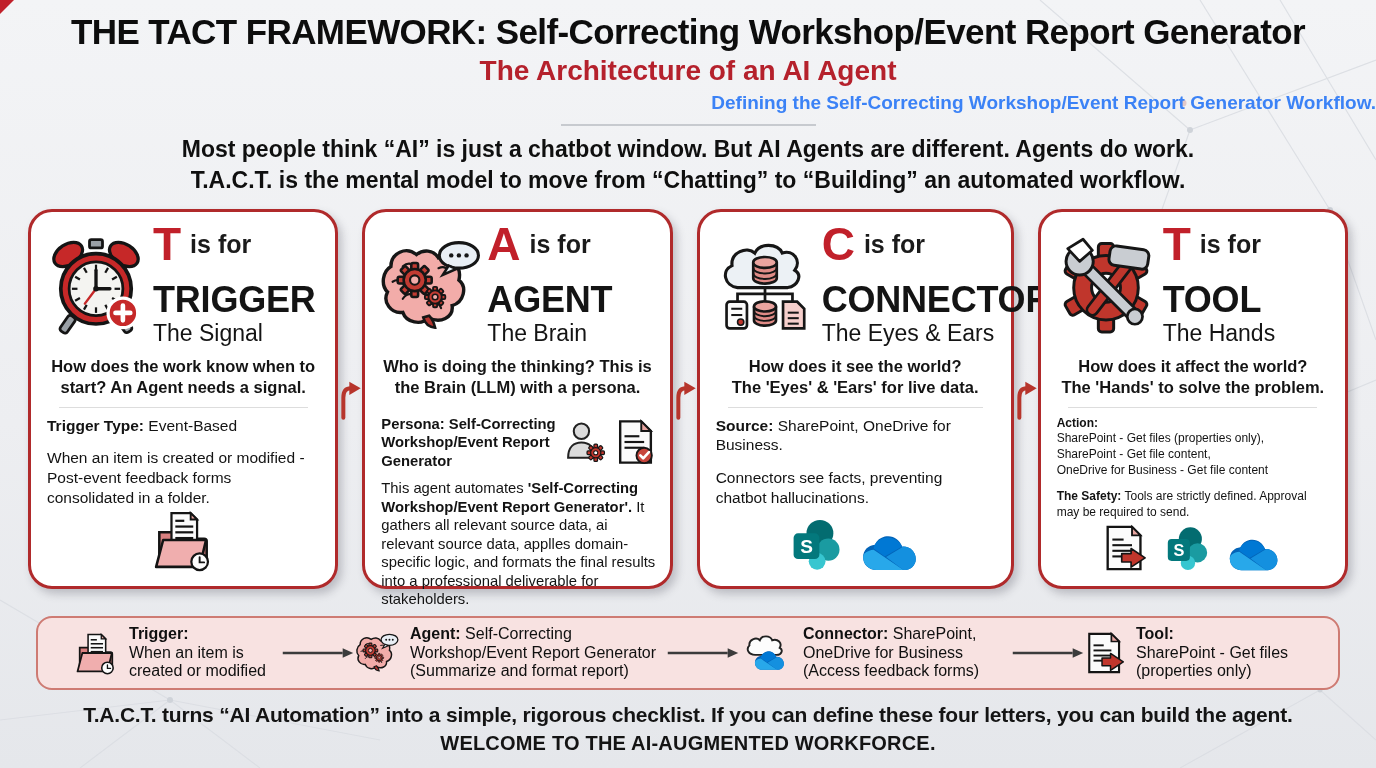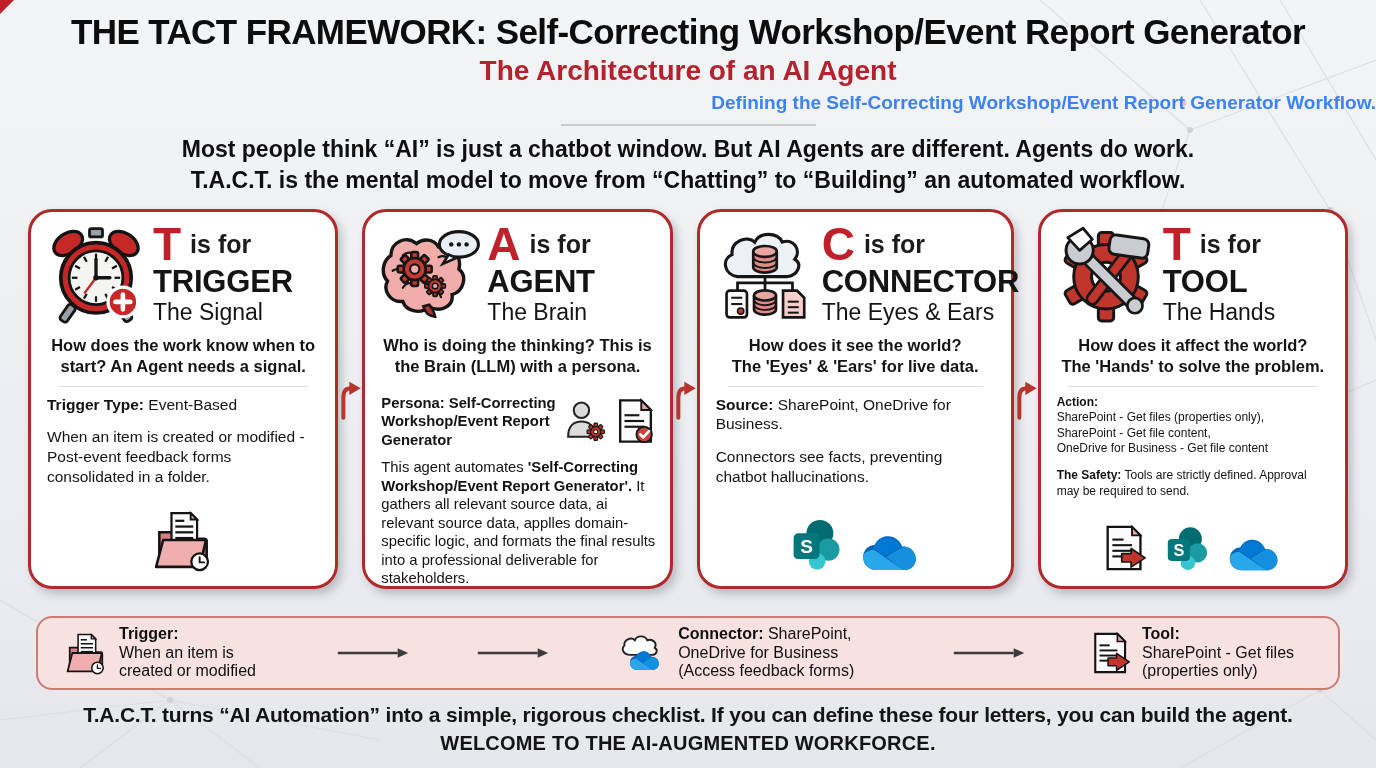--- a/index.html
+++ b/index.html
@@ -29,21 +29,21 @@
     padding:10px 14px 12px; display:flex; flex-direction:column;
   }
   .card-arrow { width:24px; flex:0 0 auto; display:flex; align-items:center; justify-content:center; }
   .card-arrow svg { width:26px; height:46px; }
 
   .card-head { display:flex; align-items:center; gap:6px; margin-top:2px; }
   .icon-xl { width:102px; height:102px; flex:0 0 auto; }
   .letter-line { display:flex; align-items:center; gap:9px; }
   .letter { font-size:46px; font-weight:900; color:#C1202A; line-height:.88; }
   .isfor { font-size:25px; font-weight:700; color:#1b1b1b; }
-  .card-name { font-size:31px; font-weight:800; line-height:1.02; margin-top:1px; letter-spacing:-0.2px; }
+  .card-name { font-size:36px; font-weight:800; line-height:1.02; margin-top:17px; letter-spacing:-0.2px; }
   .card-role { font-size:23px; font-weight:400; margin-top:2px; }
 
   .question { text-align:center; font-weight:700; font-size:16.5px; line-height:1.26; margin:9px 0 0; white-space:pre-line; }
   .card-divider { height:1px; background:#ddd; width:90%; margin:9px auto 8px; }
 
   .details { margin:0 0 0 2px; font-size:15.5px; font-weight:500; line-height:1.27; color:#131313; }
   .details strong { font-weight:800; }
   .details + .details { margin-top:13px; }
   .persona-row { display:flex; align-items:flex-start; gap:0; }
   .persona-row .details { font-weight:800; flex:1; }
@@ -55,21 +55,21 @@
   .card-tool .details + .details { margin-top:11px; }
   .action-line { display:block; }
 
   .card-bottom { margin-top:auto; display:flex; justify-content:center; align-items:flex-end; gap:16px; padding-bottom:2px; }
 
   
   .flow-bar {
     margin:27px 36px 0; height:74px; background:#F8E2E1;
     border:2.5px solid #CE7B73; border-radius:16px;
     display:flex; align-items:center; justify-content:space-between;
-    padding:0 26px;
+    padding:0 36px;
   }
   .flow-item { display:flex; align-items:center; gap:11px; }
   .flow-icon { width:44px; height:44px; flex:0 0 auto; }
   .flow-text { font-size:16px; line-height:1.16; font-weight:500; color:#101010; }
   .flow-label { font-weight:800; }
   .label-block .flow-label { display:block; }
   .ft-1 { width:152px; } .ft-2 { width:256px; } .ft-3 { width:208px; } .ft-4 { width:170px; }
   .flow-arrow { width:74px; height:14px; flex:0 0 auto; }
 
   
@@ -453,20 +453,26 @@
   <section class="flow-bar">
     <div class="flow-item label-block">
       <svg class="flow-icon">
           <use href="#sym-folderdoc"></use>
         </svg>
       <div class="flow-text ft-1"><span class="flow-label">Trigger:</span><span>When an item is created or modified</span></div>
     </div>
     <svg class="flow-arrow">
         <use href="#sym-flowarrow"></use>
       </svg>
+    <div class="flow-item">
+      <svg class="flow-icon">
+          <use href="#sym-brain"></use>
+        </svg>
+      <div class="flow-text ft-2"><span class="flow-label">Agent:</span><span> Self-Correcting Workshop/Event Report Generator (Summarize and format report)</span></div>
+    </div>
     <svg class="flow-arrow">
         <use href="#sym-flowarrow"></use>
       </svg>
     <div class="flow-item">
       <svg class="flow-icon" style="width:52px">
           <use href="#sym-clouds"></use>
         </svg>
       <div class="flow-text ft-3"><span class="flow-label">Connector:</span><span> SharePoint, OneDrive for Business (Access feedback forms)</span></div>
     </div>
     <svg class="flow-arrow">

